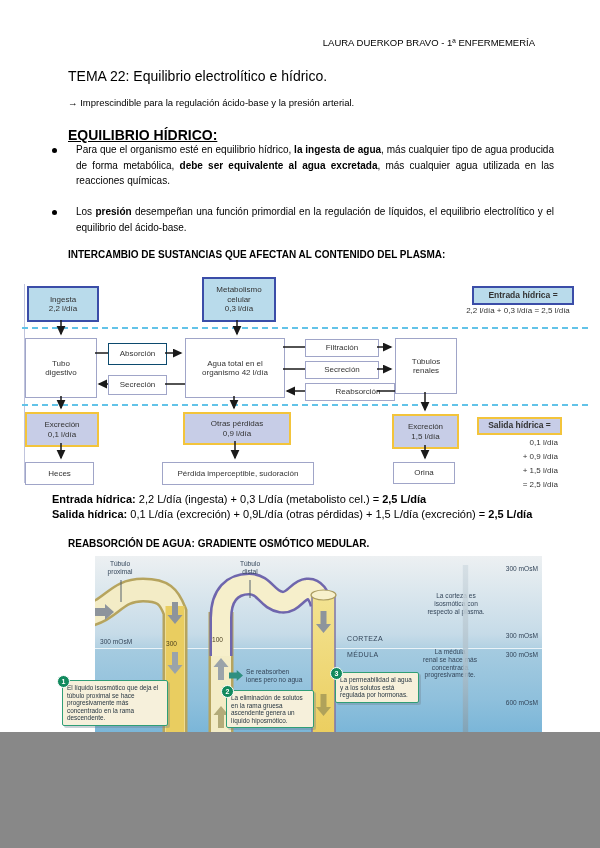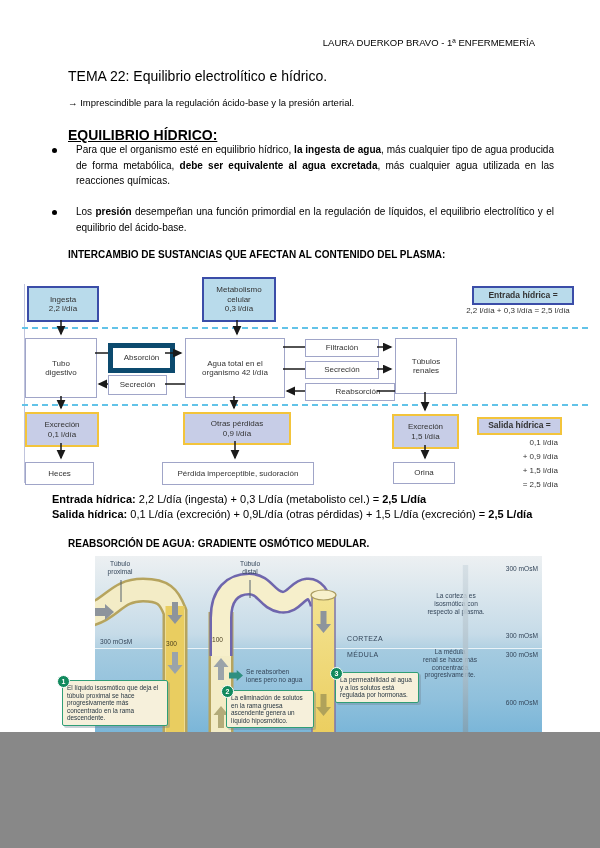--- a/index.html
+++ b/index.html
@@ -15,21 +15,21 @@
   .bullet-text{left:68px;width:478px;font-size:10px;line-height:15.5px;text-align:justify;margin-left:8px;}
   .h-bold{left:68px;font-size:10px;font-weight:bold;}
   .sumline{left:52px;font-size:11px;}
   
   .d1{top:276px;left:22px;width:566px;height:212px;font-size:8px;line-height:9.5px;color:#333;}
   .d1 .vline{left:2px;top:8px;width:0;height:199px;border-left:1.5px solid #c0c4dd;}
   .dash{left:0;width:566px;border-top:2px dashed #62c3e8;}
   .bx{position:absolute;display:flex;align-items:center;justify-content:center;
       text-align:center;white-space:pre-line;background:#fff;border:1px solid #a0a5c8;}
   .bx.blue{background:#b9dbeb;border:2.5px solid #3b4da8;}
-  .bx.lblue{border:5px solid #0c4a6e;}
+  .bx.lblue{border:1px solid #0c4a6e;}
   .bx.yel{background:#c7cde7;border:2.5px solid #f3c43b;}
   .bx.bold{font-weight:bold;}
   .freetext{position:absolute;white-space:pre-line;}
   
   .d2{top:556px;left:60px;width:482px;height:292px;font-size:6.6px;line-height:7.8px;color:#34465a;}
   .d2 .bg{left:35px;top:0;width:447px;height:260px;
       background:linear-gradient(180deg,#edf0f2 0%,#dde8ee 12%,#c6dbe8 30%,#b4d2e3 35%,
                  #a5cbe0 36%,#8fc0dc 55%,#6fb0d6 75%,#57a3cf 100%);}
   .d2 .divider{left:35px;top:92px;width:447px;border-top:1.5px solid rgba(255,255,255,.75);}
   .d2 svg{left:35px;top:0;}

